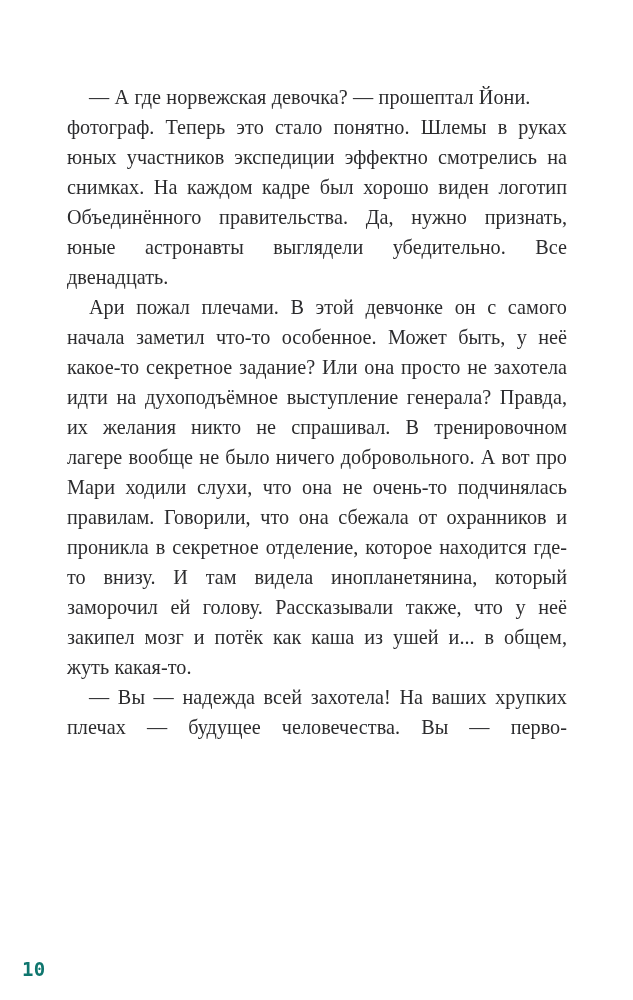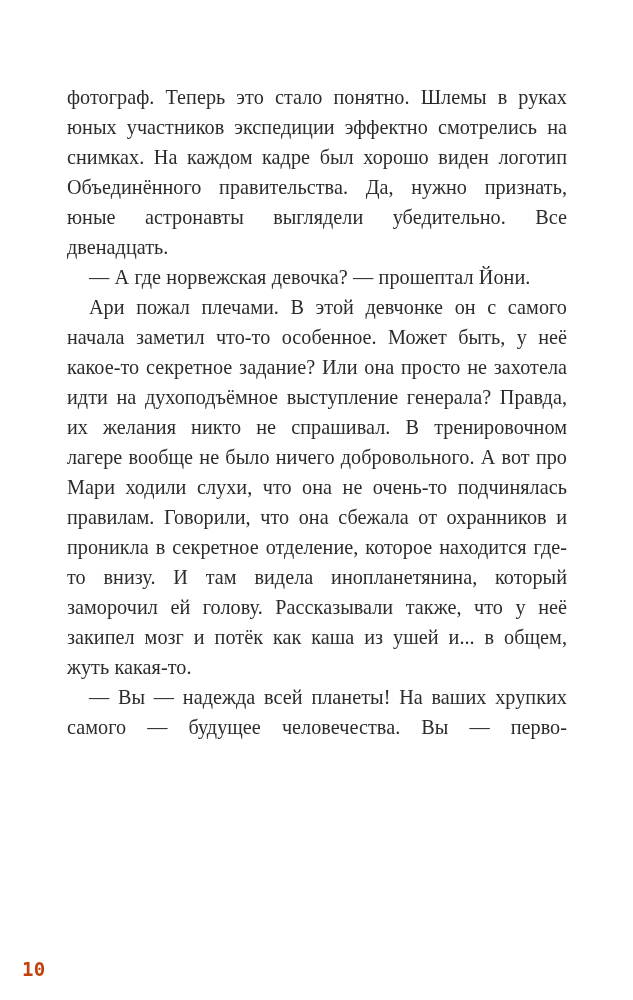--- a/index.html
+++ b/index.html
@@ -45,30 +45,30 @@
     width: 100%;
   }
   #page-number {
     position: absolute;
     left: 22px;
     top: 958px;
     font-family: "DejaVu Sans Mono", "Liberation Mono", monospace;
     font-size: 19px;
     font-weight: 700;
     letter-spacing: 0.02em;
-    color: #c2410c;
+    color: #0f766e;
   }
 </style>
 </head>
 <body>
 
 <div id="page">
 
   <div id="text-column">
+    <p class="para">— А где норвежская девочка? — прошептал Йони.</p>
     <p class="para continuation">фотограф. Теперь это стало понятно. Шлемы в руках юных участников экспедиции эффектно смотрелись на снимках. На каждом кадре был хорошо виден логотип Объединённого правительства. Да, нужно признать, юные астронавты выглядели убедительно. Все двенадцать.</p>
-    <p class="para">— А где норвежская девочка? — прошептал Йони.</p>
     <p class="para">Ари пожал плечами. В этой девчонке он с самого начала заметил что-то особенное. Может быть, у неё какое-то секретное задание? Или она просто не захотела идти на духоподъёмное выступление генерала? Правда, их желания никто не спрашивал. В тренировочном лагере вообще не было ничего добровольного. А вот про Мари ходили слухи, что она не очень-то подчинялась правилам. Говорили, что она сбежала от охранников и проникла в секретное отделение, которое находится где-то внизу. И там видела инопланетянина, который заморочил ей голову. Рассказывали также, что у неё закипел мозг и потёк как каша из ушей и... в общем, жуть какая-то.</p>
-    <p class="para flush-last">— Вы — надежда всей планеты! На ваших хрупких самого — будущее человечества. Вы — перво-</p>
+    <p class="para flush-last">— Вы — надежда всей захотела! На ваших хрупких плечах — будущее человечества. Вы — перво-</p>
   </div>
 
   <div id="page-number">10</div>
 
 </div>
 
 </body></html>

